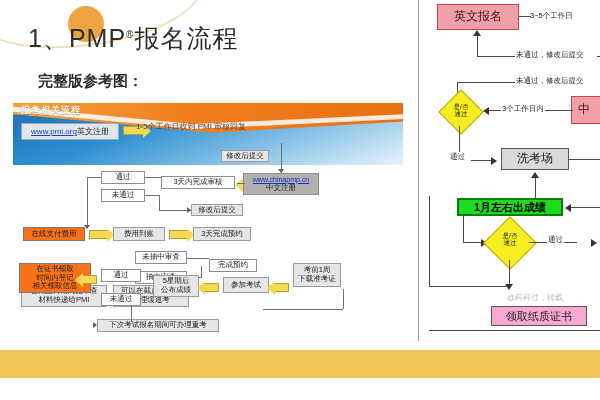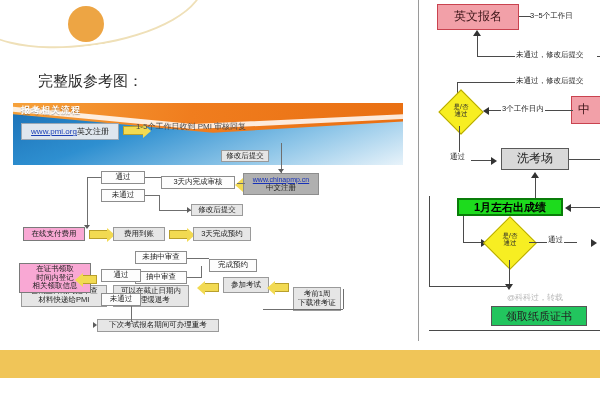--- a/index.html
+++ b/index.html
@@ -24,21 +24,21 @@
 
   
   .title{
     position:absolute;left:28px;top:22px;
     font-size:25px;color:#2d2d2d;letter-spacing:1px;font-weight:400;
     white-space:nowrap;
   }
   .title sup{font-size:10px;vertical-align:super;}
   .subtitle{
     position:absolute;left:38px;top:72px;
-    font-size:15px;color:#2d2d2d;font-weight:normal;white-space:nowrap;
+    font-size:15px;color:#2d2d2d;font-weight:bold;white-space:nowrap;
   }
 
   
   .gold-bar{position:absolute;left:0;right:0;bottom:22px;height:28px;background:#f0c košt;}
   .gold-bar{background:#f0c558;}
 
   
   .left-img{
     position:absolute;left:13px;top:103px;width:390px;height:238px;
     background:#fff;overflow:hidden;
@@ -76,21 +76,21 @@
   }
 
   
   .n{
     position:absolute;box-sizing:border-box;
     border:1px solid #8d8d8d;background:#ffffff;
     font-size:7.5px;line-height:1.15;color:#222;
     text-align:center;display:flex;align-items:center;justify-content:center;
     padding:1px 2px;white-space:pre-line;
   }
-  .n.gray{background:#f9a8d4;border-color:#7a7a7a;}
+  .n.gray{background:#f97316;border-color:#7a7a7a;}
   .n.lgray{background:#e6e6e6;border-color:#9a9a9a;}
   .n.plain{background:#fdfdfd;}
   .n.link{background:#b0b0b0;}
   .n.link u{color:#1731b8;font-size:7px;}
 
   
   .ln{position:absolute;background:#6f6f6f;}
   .lnh{height:1px;}
   .lnv{width:1px;}
   .ar{
@@ -126,21 +126,21 @@
   }
   .rn{
     position:absolute;box-sizing:border-box;border:1px solid #555;
     font-size:9px;color:#222;text-align:center;
     display:flex;align-items:center;justify-content:center;
     white-space:pre-line;line-height:1.1;
   }
   .rn.pink{background:#f2a0a8;border-color:#c9434f;color:#3b1417;}
   .rn.green{background:#1ddb1d;border:2px solid #097d09;color:#000;font-weight:bold;}
   .rn.gray{background:#d9d9d9;border-color:#5a5a5a;}
-  .rn.white{background:#22c55e;}
+  .rn.white{background:#f9a8d4;}
   .diamond{
     position:absolute;background:#f7ee22;border:1px solid #b5a800;
     transform:rotate(45deg);
   }
   .diamond-label{
     position:absolute;font-size:6.5px;color:#2a2a2a;text-align:center;
     line-height:1.1;white-space:pre-line;
   }
   .rl{position:absolute;background:#4a4a4a;}
   .rlh{height:1.2px;}
@@ -168,20 +168,21 @@
   }
 </style>
 </head>
 <body>
 
 <div class="slide">
 
   <div class="deco-arc"></div>
   <div class="deco-dot"></div>
 
+  <div class="title"><span>1、PMP</span><sup>®</sup><span>报名流程</span></div>
 
   <div class="subtitle">完整版参考图：</div>
 
   <div class="left-img">
 
     <div class="banner">
       <div class="orange"></div>
       <div class="blue"></div>
       <div class="wave"></div>
     </div>
@@ -236,24 +237,26 @@
 材料快递给PMI</div>
     <div class="n lgray" style="left:100px;top:182px;width:76px;height:22px;">可以在截止日期内
 办理缓退考</div>
 
     <div class="n gray" style="left:6px;top:160px;width:72px;height:30px;flex-direction:column;">在证书领取
 时间内登记
 相关领取信息</div>
     <div class="fat rev" style="left:68px;top:172px;width:16px;"></div>
     <div class="n plain" style="left:88px;top:166px;width:40px;height:13px;">通过</div>
     <div class="n plain" style="left:88px;top:190px;width:40px;height:13px;">未通过</div>
+    <div class="n lgray" style="left:140px;top:172px;width:46px;height:22px;">5星期后
+公布成绩</div>
     <div class="fat rev" style="left:190px;top:180px;width:16px;"></div>
     <div class="n lgray" style="left:210px;top:174px;width:46px;height:16px;font-family:Liberation Serif, serif;">参加考试</div>
     <div class="fat rev" style="left:260px;top:180px;width:16px;"></div>
-    <div class="n lgray" style="left:280px;top:184px;width:48px;height:24px;">考前1周
+    <div class="n lgray" style="left:280px;top:160px;width:48px;height:24px;">考前1周
 下载准考证</div>
     <div class="n lgray" style="left:84px;top:216px;width:122px;height:13px;">下次考试报名期间可办理重考</div>
     <div class="ln lnv" style="left:118px;top:203px;height:16px;"></div>
     <div class="ln lnh" style="left:118px;top:219px;width:0px;"></div>
     <div class="ar" style="left:80px;top:219px;"></div>
     <div class="ln lnv" style="left:330px;top:186px;height:20px;"></div>
     <div class="ln lnh" style="left:250px;top:206px;width:80px;"></div>
   </div>
 
   <div class="right-img">

